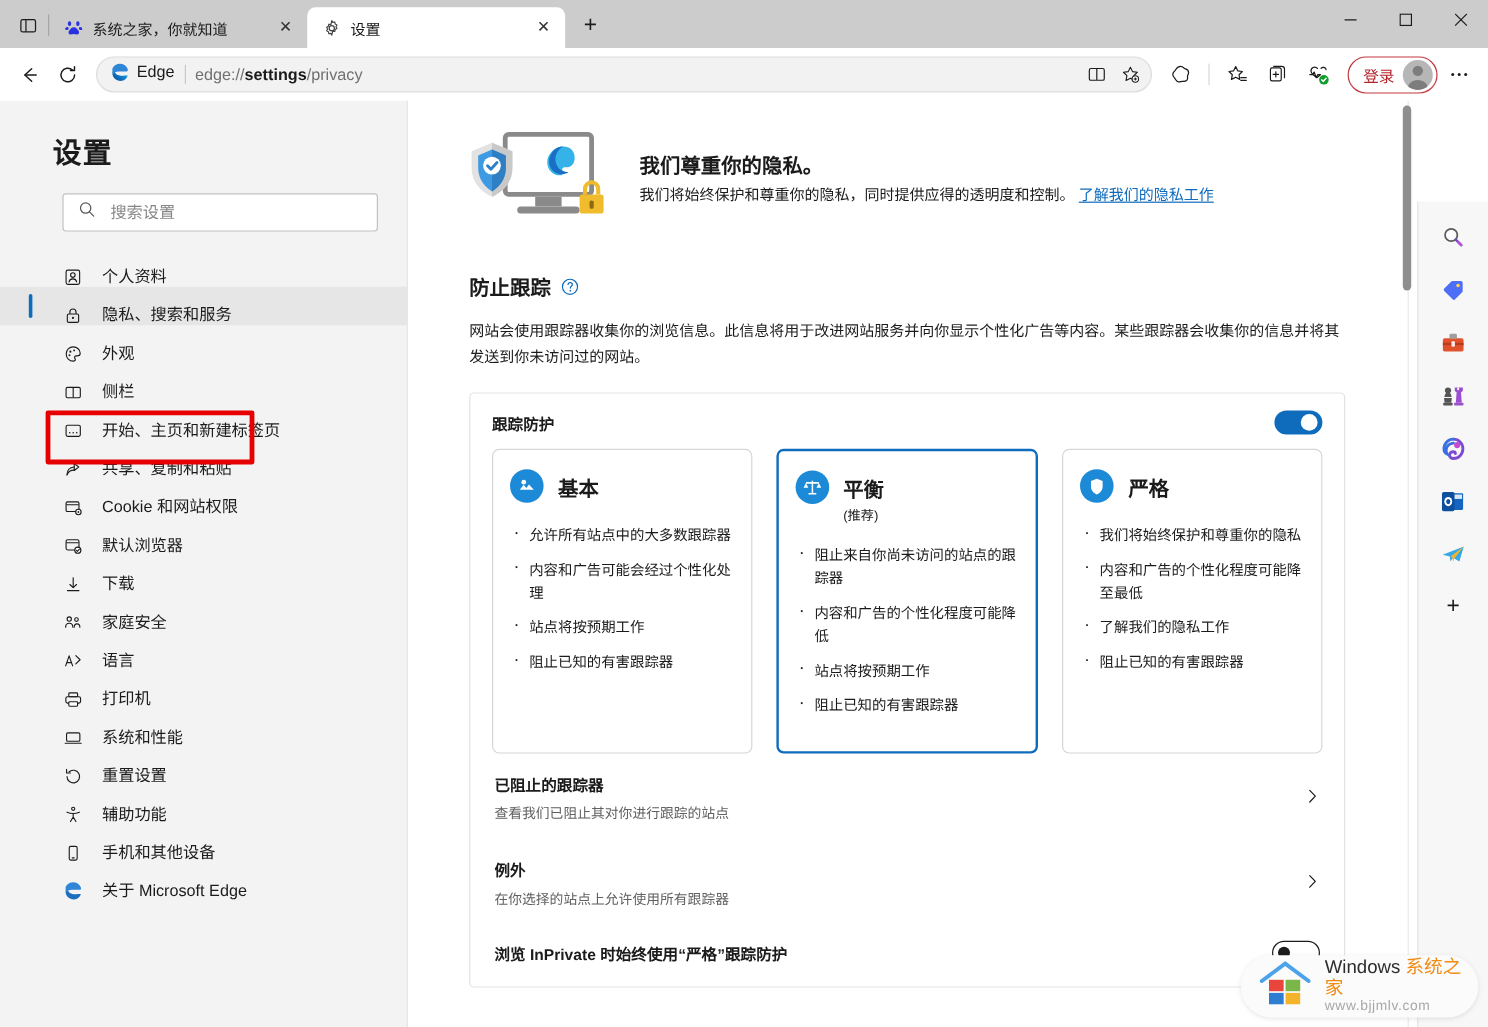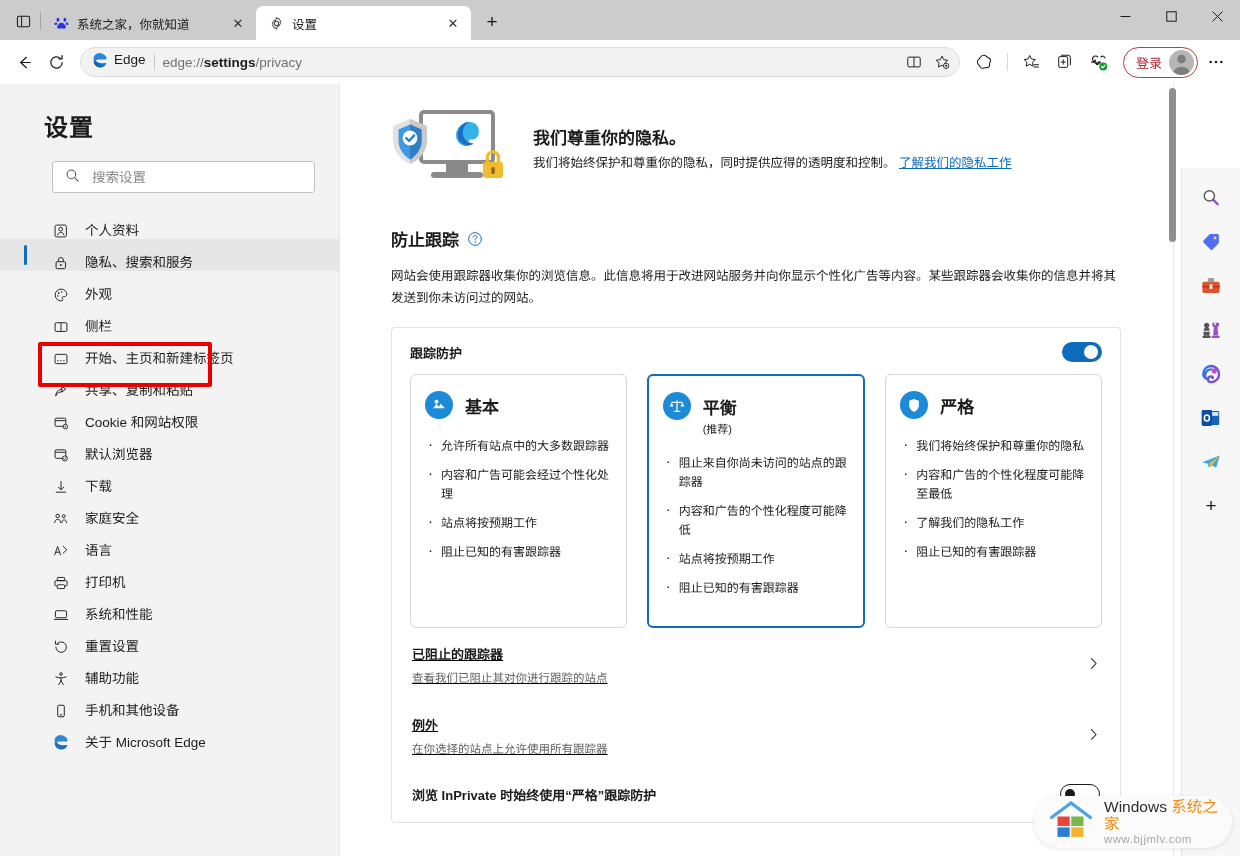--- a/index.html
+++ b/index.html
@@ -179,21 +179,21 @@
   .tp-list li {
     position:relative; padding-left:16px; font-size:12px; color:#1b1b1b;
     line-height:19px; margin-bottom:10px;
   }
   .tp-list li::before {
     content:"·"; position:absolute; left:3px; top:-3px; font-size:15px; color:#1b1b1b;
   }
 
   .link-row {
     display:flex; align-items:center; justify-content:space-between;
-    padding:16px 2px 14px 2px; cursor:pointer;text-decoration:underline;
+    padding:16px 2px 14px 2px; cursor:pointer;
   }
   .lr-text { display:flex; flex-direction:column; gap:6px; }
   .lr-title { font-size:13px; font-weight:700; color:#1b1b1b; }
   .lr-desc { font-size:11.5px; color:#616161; }
   .chev { color:#1b1b1b; font-size:13px; }
   .toggle-row {
     display:flex; align-items:center; justify-content:space-between;
     padding:14px 2px 18px 2px;
   }
   .tr-title { font-size:13px; font-weight:700; color:#1b1b1b; }

